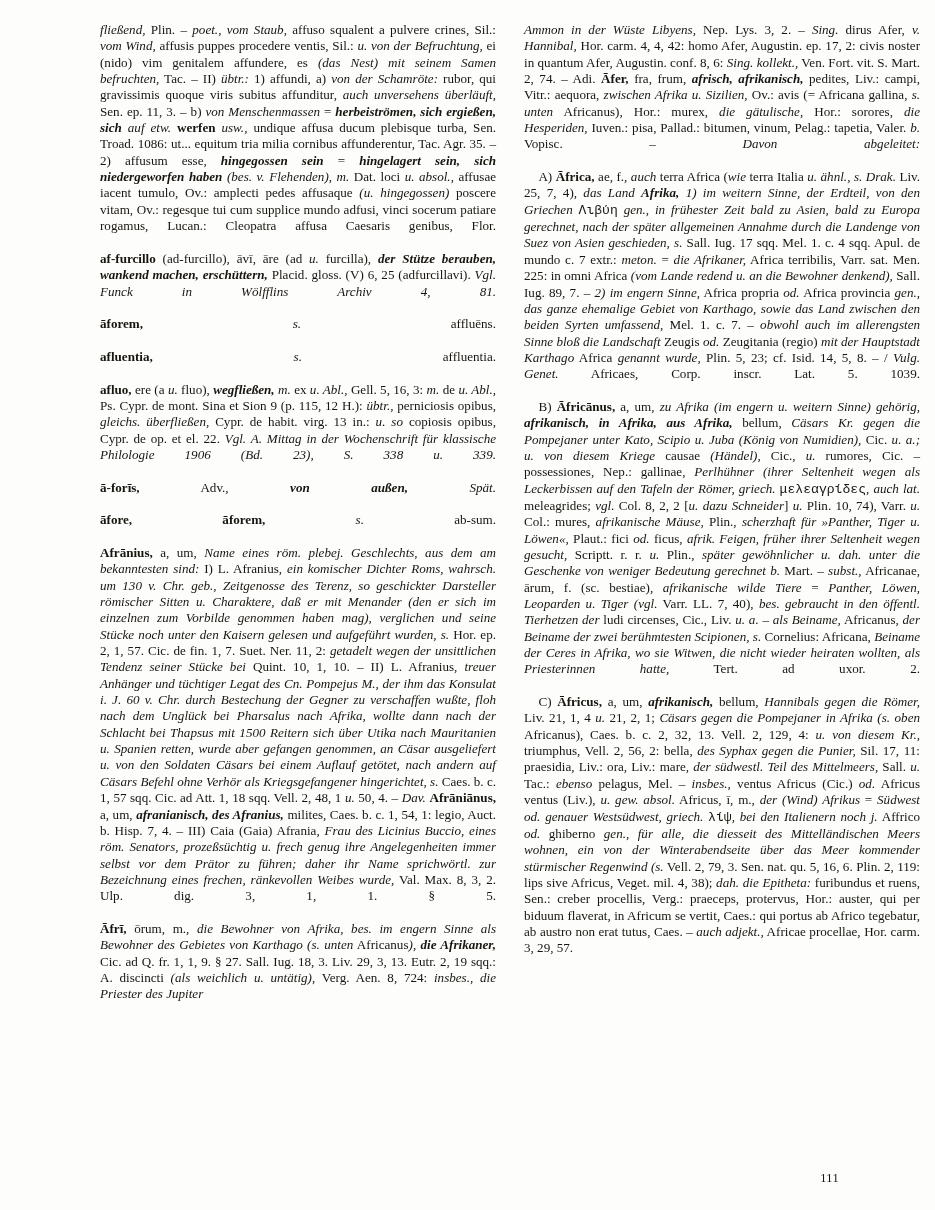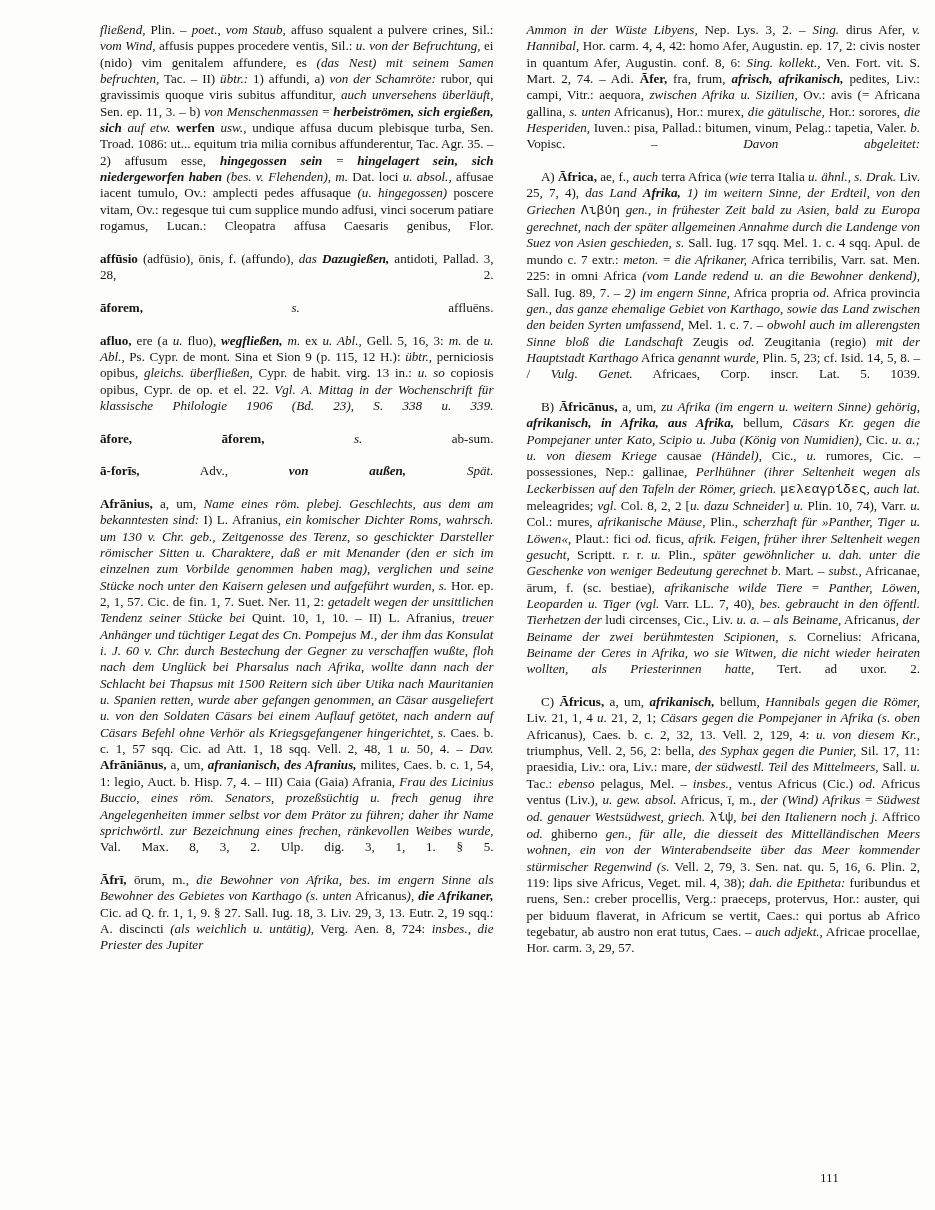--- a/index.html
+++ b/index.html
@@ -25,21 +25,20 @@
   }
   .columns {
     position: absolute;
     left: 100px;
     top: 22px;
     width: 820px;
     height: 1145px;
     display: flex;
     flex-direction: row;
     justify-content: space-between;
-    gap: 33px;
   }
   .col {
     width: 396px;
     font-size: 13.1px;
     line-height: 16.35px;
     text-align: justify;
     text-justify: inter-word;
     hyphens: manual;
   }
   .col p {
@@ -76,25 +75,26 @@
   }
 </style>
 </head>
 <body>
 
 <div class="page">
   <div class="columns">
 
     <div class="col" id="col-left">
         <p class="hang"><i>fließend,</i> Plin. – <i>poet., vom Staub,</i> affuso squalent a pulvere crines, Sil.: <i>vom Wind,</i> affusis puppes procedere ventis, Sil.: <i>u. von der Befruchtung,</i> ei (nido) vim genitalem affundere, es <i>(das Nest) mit seinem Samen befruchten,</i> Tac. – II) <i>übtr.:</i> 1) affundi, a) <i>von der Schamröte:</i> rubor, qui gravissimis quoque viris subitus affunditur, <i>auch unversehens überläuft,</i> Sen. ep. 11, 3. – b) <i>von Menschenmassen</i> = <span class="bi">herbeiströmen, sich ergießen, sich</span> <i>auf etw.</i> <b>werfen</b> <i>usw.,</i> undique affusa ducum plebisque turba, Sen. Troad. 1086: ut... equitum tria milia cornibus affunderentur, Tac. Agr. 35. – 2) affusum esse, <span class="bi">hingegossen sein</span> = <span class="bi">hingelagert sein, sich niedergeworfen haben</span> <i>(bes. v. Flehenden), m.</i> Dat. loci <i>u. absol.,</i> affusae iacent tumulo, Ov.: amplecti pedes affusaque <i>(u. hingegossen)</i> poscere vitam, Ov.: regesque tui cum supplice mundo adfusi, vinci socerum patiare rogamus, Lucan.: Cleopatra affusa Caesaris genibus, Flor.</p>
-        <p class="hang"><b>affūsio</b> (adfūsio), ōnis, f. (affundo), <i>das</i> <span class="bi">Dazugießen,</span> antidoti, Pallad. 3, 28, 2.</p>
+        <p class="hang"><b>af-furcillo</b> (ad-furcillo), āvī, āre (ad <i>u.</i> furcilla), <span class="bi">der Stütze berauben, wankend machen, erschüttern,</span> Placid. gloss. (V) 6, 25 (adfurcillavi). <i>Vgl. Funck in Wölfflins Archiv 4, 81.</i></p>
         <p class="hang"><b>āforem,</b> <i>s.</i> affluēns.</p>
+        <p class="hang"><b>afluentia,</b> <i>s.</i> affluentia.</p>
         <p class="hang"><b>afluo,</b> ere (a <i>u.</i> fluo), <span class="bi">wegfließen,</span> <i>m.</i> ex <i>u. Abl.,</i> Gell. 5, 16, 3: <i>m.</i> de <i>u. Abl.,</i> Ps. Cypr. de mont. Sina et Sion 9 (p. 115, 12 H.): <i>übtr.,</i> perniciosis opibus, <i>gleichs. überfließen,</i> Cypr. de habit. virg. 13 in.: <i>u. so</i> copiosis opibus, Cypr. de op. et el. 22. <i>Vgl. A. Mittag in der Wochenschrift für klassische Philologie 1906 (Bd. 23), S. 338 u. 339.</i></p>
+        <p class="hang"><b>ā-forīs,</b> Adv., <span class="bi">von außen,</span> <i>Spät.</i></p>
         <p class="hang"><b>āfore, āforem,</b> <i>s.</i> ab-sum.</p>
-        <p class="hang"><b>ā-forīs,</b> Adv., <span class="bi">von außen,</span> <i>Spät.</i></p>
         <p class="hang"><b>Afrānius,</b> a, um, <i>Name eines röm. plebej. Geschlechts, aus dem am bekanntesten sind:</i> I) L. Afranius, <i>ein komischer Dichter Roms, wahrsch. um 130 v. Chr. geb., Zeitgenosse des Terenz, so geschickter Darsteller römischer Sitten u. Charaktere, daß er mit Menander (den er sich im einzelnen zum Vorbilde genommen haben mag), verglichen und seine Stücke noch unter den Kaisern gelesen und aufgeführt wurden, s.</i> Hor. ep. 2, 1, 57. Cic. de fin. 1, 7. Suet. Ner. 11, 2: <i>getadelt wegen der unsittlichen Tendenz seiner Stücke bei</i> Quint. 10, 1, 10. – II) L. Afranius, <i>treuer Anhänger und tüchtiger Legat des Cn. Pompejus M., der ihm das Konsulat i. J. 60 v. Chr. durch Bestechung der Gegner zu verschaffen wußte, floh nach dem Unglück bei Pharsalus nach Afrika, wollte dann nach der Schlacht bei Thapsus mit 1500 Reitern sich über Utika nach Mauritanien u. Spanien retten, wurde aber gefangen genommen, an Cäsar ausgeliefert u. von den Soldaten Cäsars bei einem Auflauf getötet, nach andern auf Cäsars Befehl ohne Verhör als Kriegsgefangener hingerichtet, s.</i> Caes. b. c. 1, 57 sqq. Cic. ad Att. 1, 18 sqq. Vell. 2, 48, 1 <i>u.</i> 50, 4. – <i>Dav.</i> <b>Afrāniānus,</b> a, um, <span class="bi">afranianisch, des Afranius,</span> milites, Caes. b. c. 1, 54, 1: legio, Auct. b. Hisp. 7, 4. – III) Caia (Gaia) Afrania, <i>Frau des Licinius Buccio, eines röm. Senators, prozeßsüchtig u. frech genug ihre Angelegenheiten immer selbst vor dem Prätor zu führen; daher ihr Name sprichwörtl. zur Bezeichnung eines frechen, ränkevollen Weibes wurde,</i> Val. Max. 8, 3, 2. Ulp. dig. 3, 1, 1. § 5.</p>
         <p class="hang nostretch"><b>Āfrī,</b> ōrum, m., <i>die Bewohner von Afrika, bes. im engern Sinne als Bewohner des Gebietes von Karthago (s. unten</i> Africanus<i>), <span class="bi">die Afrikaner,</span></i> Cic. ad Q. fr. 1, 1, 9. § 27. Sall. Iug. 18, 3. Liv. 29, 3, 13. Eutr. 2, 19 sqq.: A. discincti <i>(als weichlich u. untätig),</i> Verg. Aen. 8, 724: <i>insbes., die Priester des Jupiter</i></p>
       </div>
     <div class="col" id="col-right">
         <p class="hang"><i>Ammon in der Wüste Libyens,</i> Nep. Lys. 3, 2. – <i>Sing.</i> dirus Afer, <i>v. Hannibal,</i> Hor. carm. 4, 4, 42: homo Afer, Augustin. ep. 17, 2: civis noster in quantum Afer, Augustin. conf. 8, 6: <i>Sing. kollekt.,</i> Ven. Fort. vit. S. Mart. 2, 74. – Adi. <b>Āfer,</b> fra, frum, <span class="bi">afrisch, afrikanisch,</span> pedites, Liv.: campi, Vitr.: aequora, <i>zwischen Afrika u. Sizilien,</i> Ov.: avis (= Africana gallina, <i>s. unten</i> Africanus), Hor.: murex, <i>die gätulische,</i> Hor.: sorores, <i>die Hesperiden,</i> Iuven.: pisa, Pallad.: bitumen, vinum, Pelag.: tapetia, Valer. <i>b.</i> Vopisc. – <i>Davon abgeleitet:</i></p>
         <p class="ind">A) <b>Āfrica,</b> ae, f., <i>auch</i> terra Africa (<i>wie</i> terra Italia <i>u. ähnl., s. Drak.</i> Liv. 25, 7, 4), <i>das Land</i> <span class="bi">Afrika,</span> <i>1) im weitern Sinne, der Erdteil, von den Griechen</i> <span class="gr">Λιβύη</span> <i>gen., in frühester Zeit bald zu Asien, bald zu Europa gerechnet, nach der später allgemeinen Annahme durch die Landenge von Suez von Asien geschieden, s.</i> Sall. Iug. 17 sqq. Mel. 1. c. 4 sqq. Apul. de mundo c. 7 extr.: <i>meton.</i> = <i>die Afrikaner,</i> Africa terribilis, Varr. sat. Men. 225: in omni Africa <i>(vom Lande redend u. an die Bewohner denkend),</i> Sall. Iug. 89, 7. – <i>2) im engern Sinne,</i> Africa propria <i>od.</i> Africa provincia <i>gen., das ganze ehemalige Gebiet von Karthago, sowie das Land zwischen den beiden Syrten umfassend,</i> Mel. 1. c. 7. – <i>obwohl auch im allerengsten Sinne bloß die Landschaft</i> Zeugis <i>od.</i> Zeugitania (regio) <i>mit der Hauptstadt Karthago</i> Africa <i>genannt wurde,</i> Plin. 5, 23; cf. Isid. 14, 5, 8. – / <i>Vulg. Genet.</i> Africaes, Corp. inscr. Lat. 5. 1039.</p>
         <p class="ind">B) <b>Āfricānus,</b> a, um, <i>zu Afrika (im engern u. weitern Sinne) gehörig,</i> <span class="bi">afrikanisch, in Afrika, aus Afrika,</span> bellum, <i>Cäsars Kr. gegen die Pompejaner unter Kato, Scipio u. Juba (König von Numidien),</i> Cic. <i>u. a.; u. von diesem Kriege</i> causae <i>(Händel),</i> Cic., <i>u.</i> rumores, Cic. – possessiones, Nep.: gallinae, <i>Perlhühner (ihrer Seltenheit wegen als Leckerbissen auf den Tafeln der Römer, griech.</i> <span class="gr">μελεαγρίδες</span><i>, auch lat.</i> meleagrides; <i>vgl.</i> Col. 8, 2, 2 [<i>u. dazu Schneider</i>] <i>u.</i> Plin. 10, 74), Varr. <i>u.</i> Col.: mures, <i>afrikanische Mäuse,</i> Plin., <i>scherzhaft für »Panther, Tiger u. Löwen«,</i> Plaut.: fici <i>od.</i> ficus, <i>afrik. Feigen, früher ihrer Seltenheit wegen gesucht,</i> Scriptt. r. r. <i>u.</i> Plin., <i>später gewöhnlicher u. dah. unter die Geschenke von weniger Bedeutung gerechnet b.</i> Mart. – <i>subst.,</i> Africanae, ārum, f. (sc. bestiae), <i>afrikanische wilde Tiere</i> = <i>Panther, Löwen, Leoparden u. Tiger (vgl.</i> Varr. LL. 7, 40), <i>bes. gebraucht in den öffentl. Tierhetzen der</i> ludi circenses, Cic., Liv. <i>u. a.</i> – <i>als Beiname,</i> Africanus, <i>der Beiname der zwei berühmtesten Scipionen, s.</i> Cornelius: Africana, <i>Beiname der Ceres in Afrika, wo sie Witwen, die nicht wieder heiraten wollten, als Priesterinnen hatte,</i> Tert. ad uxor. 2.</p>
         <p class="ind nostretch">C) <b>Āfricus,</b> a, um, <span class="bi">afrikanisch,</span> bellum, <i>Hannibals gegen die Römer,</i> Liv. 21, 1, 4 <i>u.</i> 21, 2, 1; <i>Cäsars gegen die Pompejaner in Afrika (s. oben</i> Africanus), Caes. b. c. 2, 32, 13. Vell. 2, 129, 4: <i>u. von diesem Kr.,</i> triumphus, Vell. 2, 56, 2: bella, <i>des Syphax gegen die Punier,</i> Sil. 17, 11: praesidia, Liv.: ora, Liv.: mare, <i>der südwestl. Teil des Mittelmeers,</i> Sall. <i>u.</i> Tac.: <i>ebenso</i> pelagus, Mel. – <i>insbes.,</i> ventus Africus (Cic.) <i>od.</i> Africus ventus (Liv.), <i>u. gew. absol.</i> Africus, ī, m., <i>der (Wind) Afrikus</i> = <i>Südwest od. genauer Westsüdwest, griech.</i> <span class="gr">λίψ</span><i>, bei den Italienern noch j.</i> Affrico <i>od.</i> ghiberno <i>gen., für alle, die diesseit des Mittelländischen Meers wohnen, ein von der Winterabendseite über das Meer kommender stürmischer Regenwind (s.</i> Vell. 2, 79, 3. Sen. nat. qu. 5, 16, 6. Plin. 2, 119: lips sive Africus, Veget. mil. 4, 38); <i>dah. die Epitheta:</i> furibundus et ruens, Sen.: creber procellis, Verg.: praeceps, protervus, Hor.: auster, qui per biduum flaverat, in Africum se vertit, Caes.: qui portus ab Africo tegebatur, ab austro non erat tutus, Caes. – <i>auch adjekt.,</i> Africae procellae, Hor. carm. 3, 29, 57.</p>
       </div>
 

